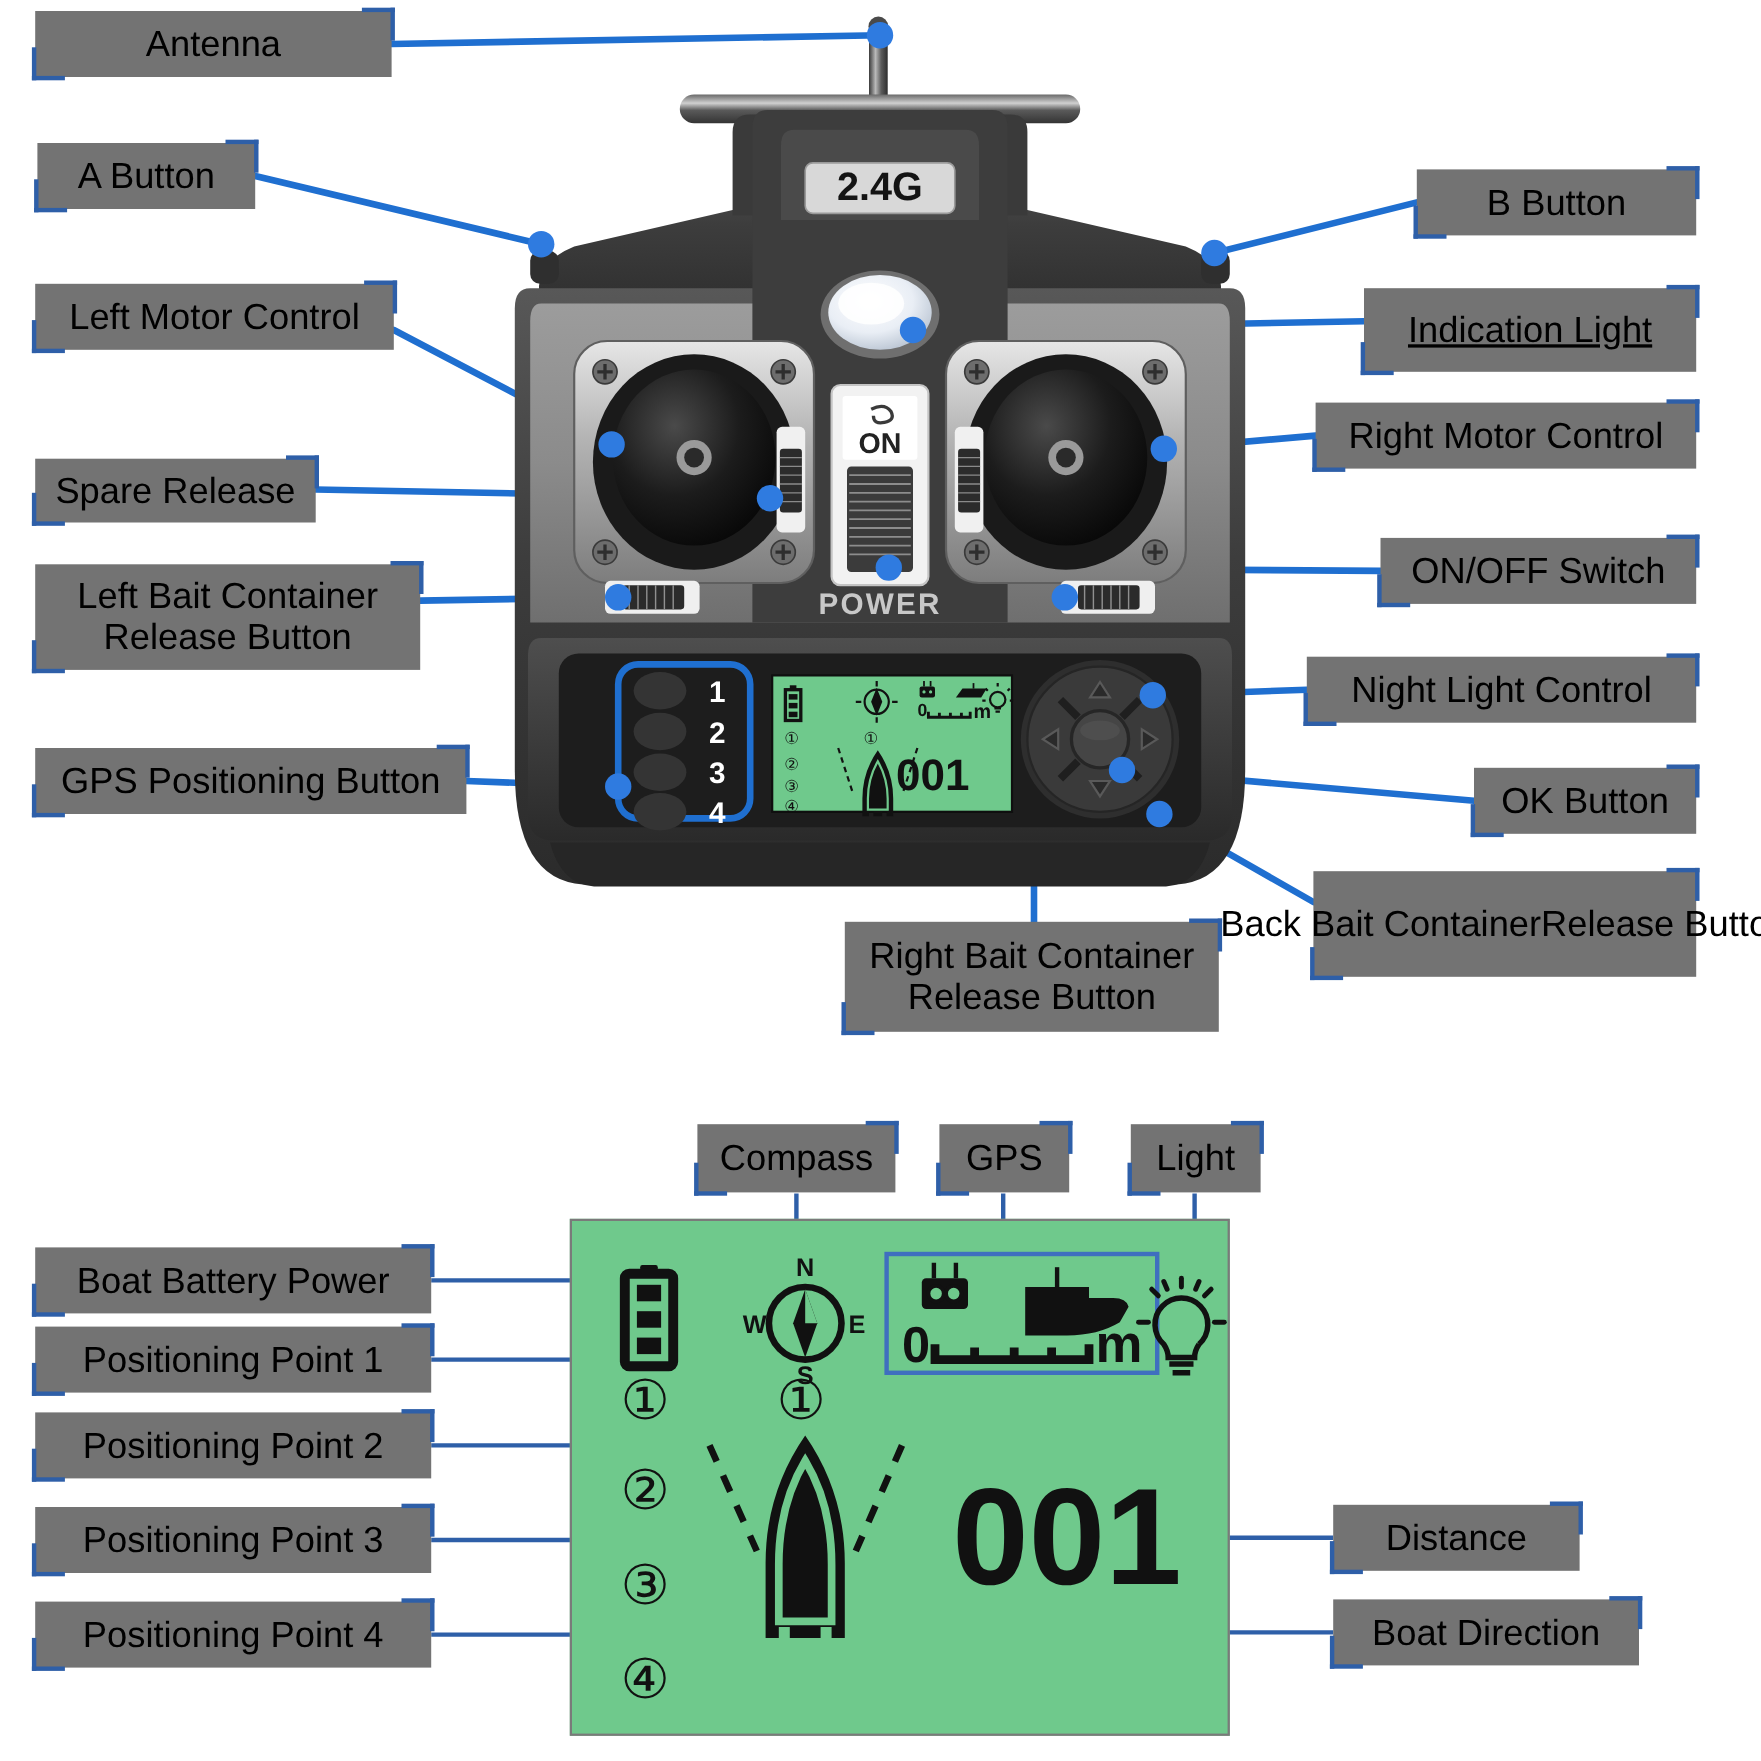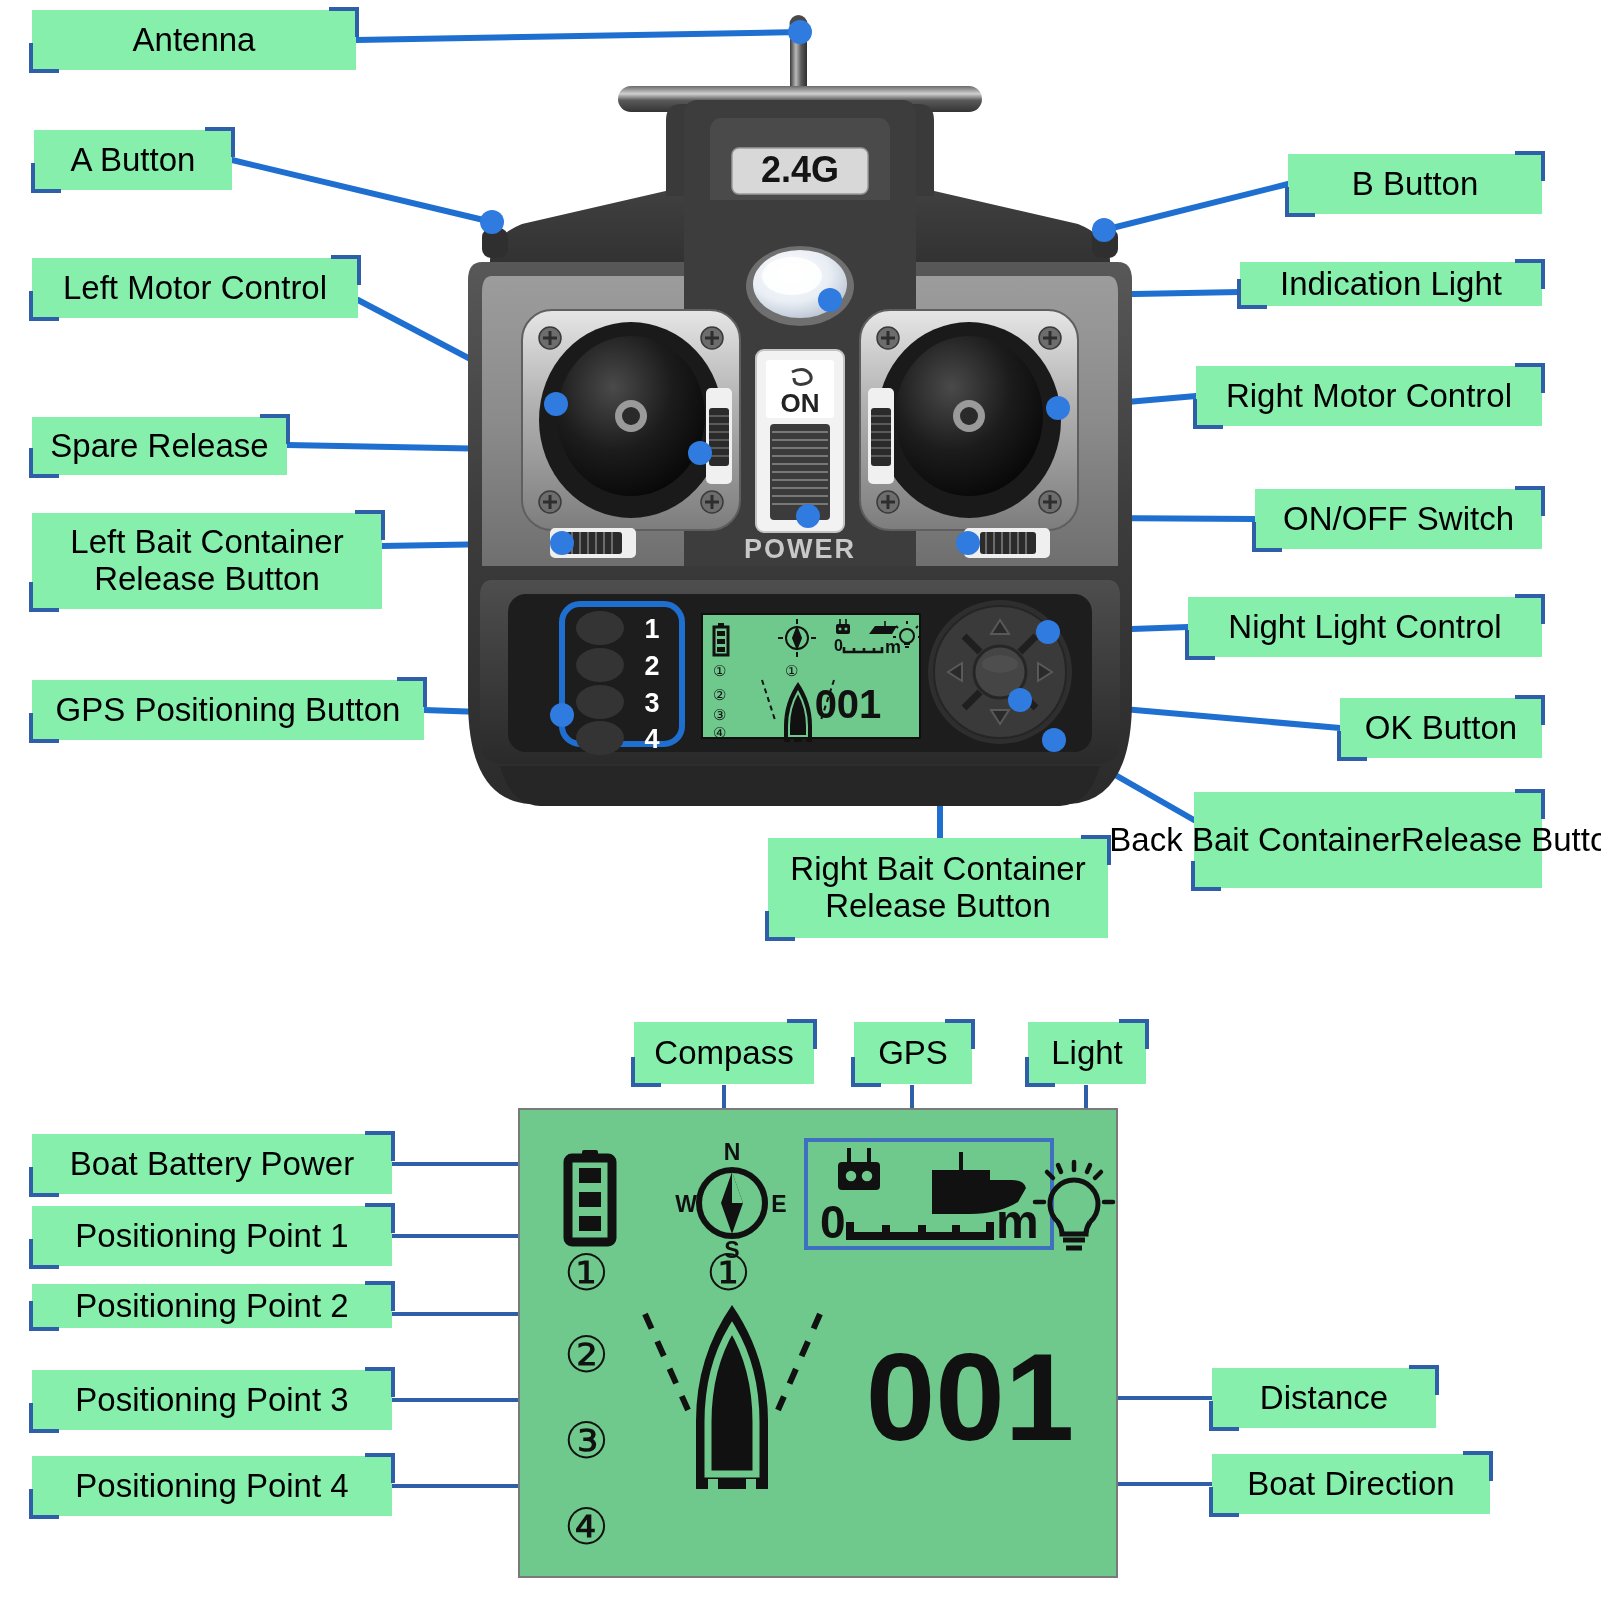--- a/index.html
+++ b/index.html
@@ -8,21 +8,21 @@
     font-family:"Liberation Sans", sans-serif;
     width:1601px;height:1601px;
     position:relative;overflow:hidden;
     -webkit-font-smoothing:antialiased;
   }
   #stage{position:absolute;left:0;top:0;width:1601px;height:1601px;}
 
   
   .lbl{
     position:absolute;
-    background:#86efac;
+    background:#737373;
     color:#000;
     font-size:33px;
     line-height:1.12;
     display:flex;align-items:center;justify-content:center;
     text-align:center;
     box-sizing:border-box;
     z-index:40;
     padding:2px 10px;
     white-space:nowrap;
   }
@@ -500,21 +500,21 @@
     </div>
 
   <div class="lbl" style="left:32px;  top:680px; width:392px; height:60px;">
     <span>GPS Positioning Button</span>
     </div>
 
   <div class="lbl" style="left:1288px;top:154px; width:254px; height:60px;">
     <span>B Button</span>
     </div>
 
-  <div class="lbl" style="left:1240px;top:262px; width:302px; height:44px;">
+  <div class="lbl" style="left:1240px;top:262px; width:302px; height:76px;text-decoration:underline;">
     <span>Indication Light</span>
     </div>
 
   <div class="lbl" style="left:1196px;top:366px; width:346px; height:60px;">
     <span>Right Motor Control</span>
     </div>
 
   <div class="lbl" style="left:1188px;top:597px; width:354px; height:60px;">
     <span>Night Light Control</span>
     </div>
@@ -550,21 +550,21 @@
     </div>
 
   <div class="lbl" style="left:32px;  top:1134px; width:360px; height:60px;">
     <span>Boat Battery Power</span>
     </div>
 
   <div class="lbl" style="left:32px;  top:1206px; width:360px; height:60px;">
     <span>Positioning Point 1</span>
     </div>
 
-  <div class="lbl" style="left:32px;  top:1284px; width:360px; height:44px;">
+  <div class="lbl" style="left:32px;  top:1284px; width:360px; height:60px;">
     <span>Positioning Point 2</span>
     </div>
 
   <div class="lbl" style="left:32px;  top:1370px; width:360px; height:60px;">
     <span>Positioning Point 3</span>
     </div>
 
   <div class="lbl" style="left:32px;  top:1456px; width:360px; height:60px;">
     <span>Positioning Point 4</span>
     </div>

